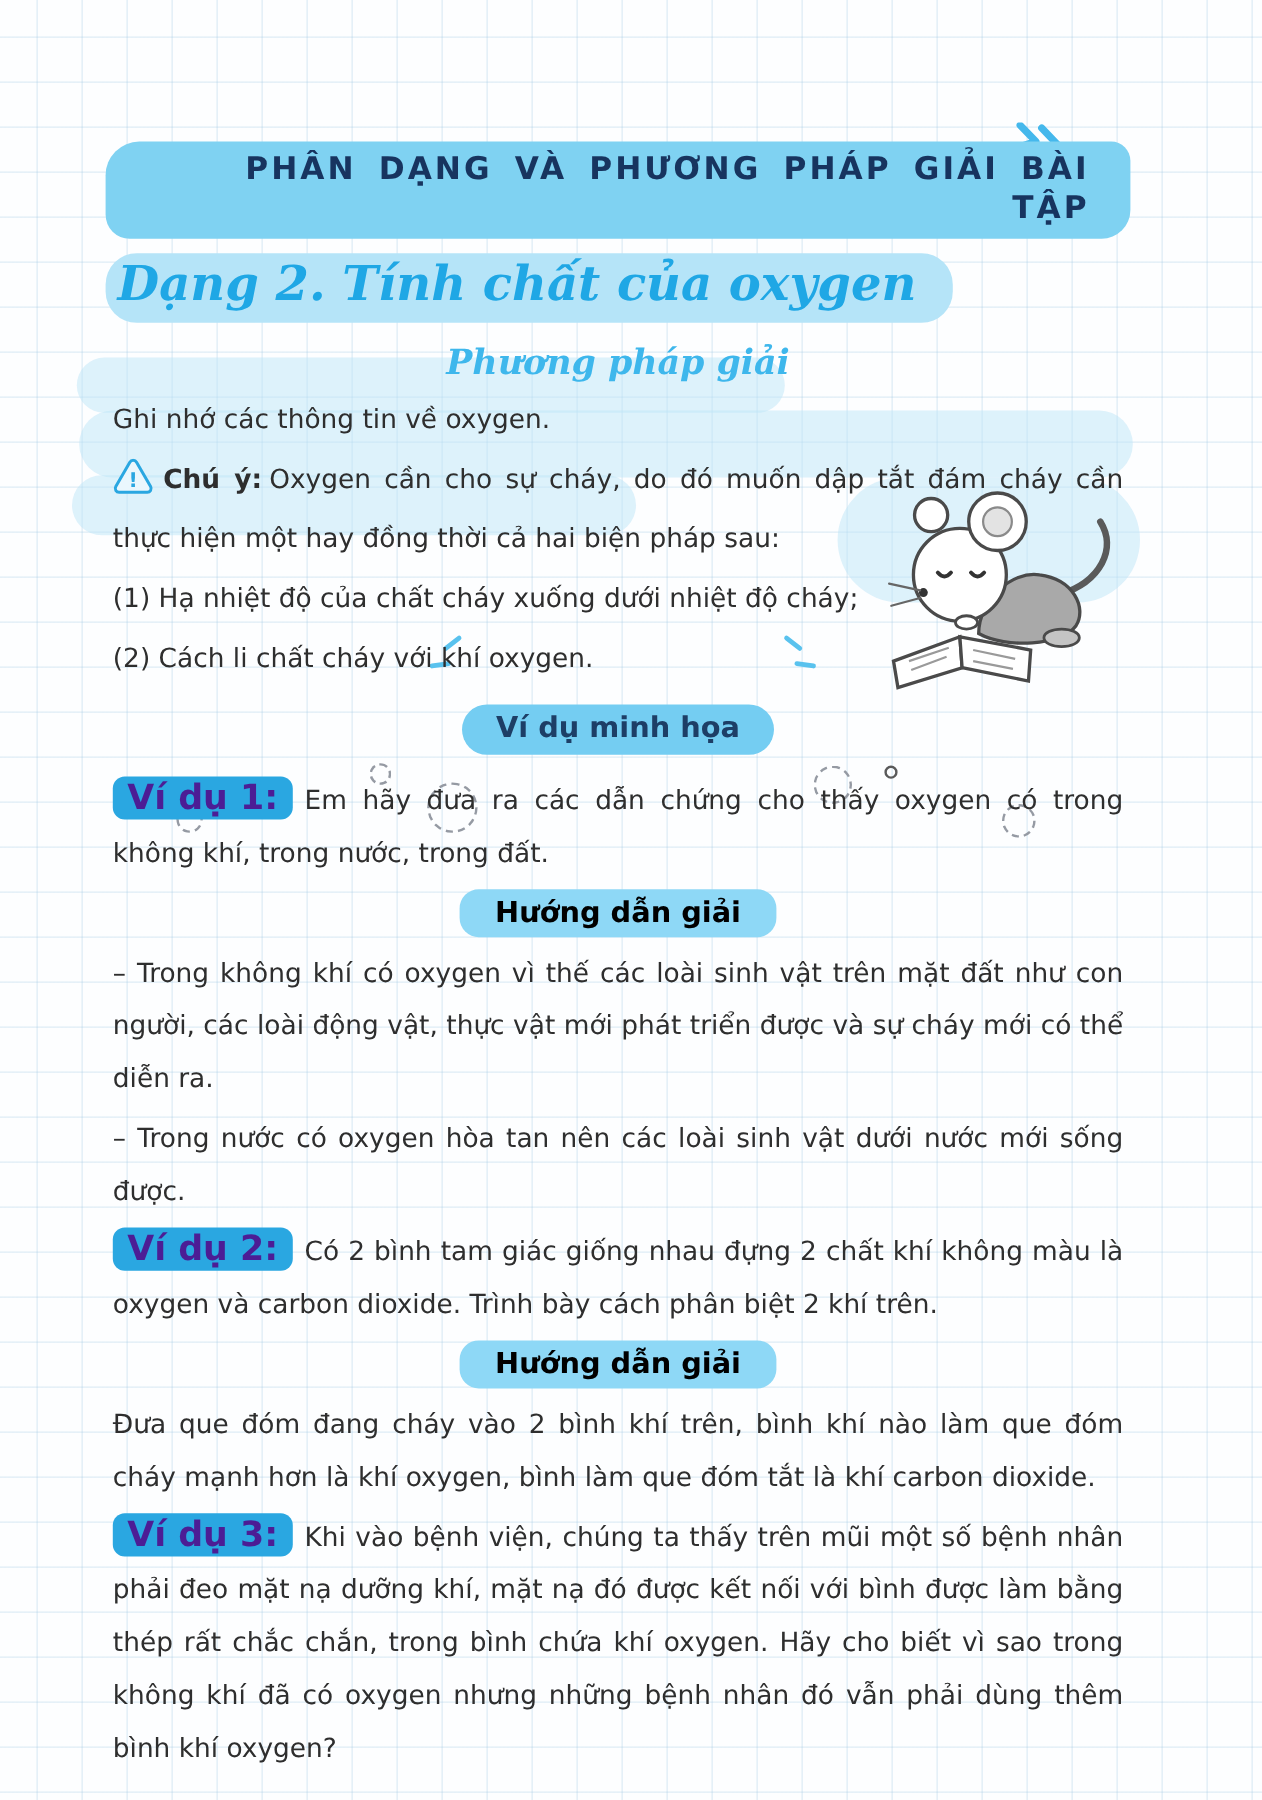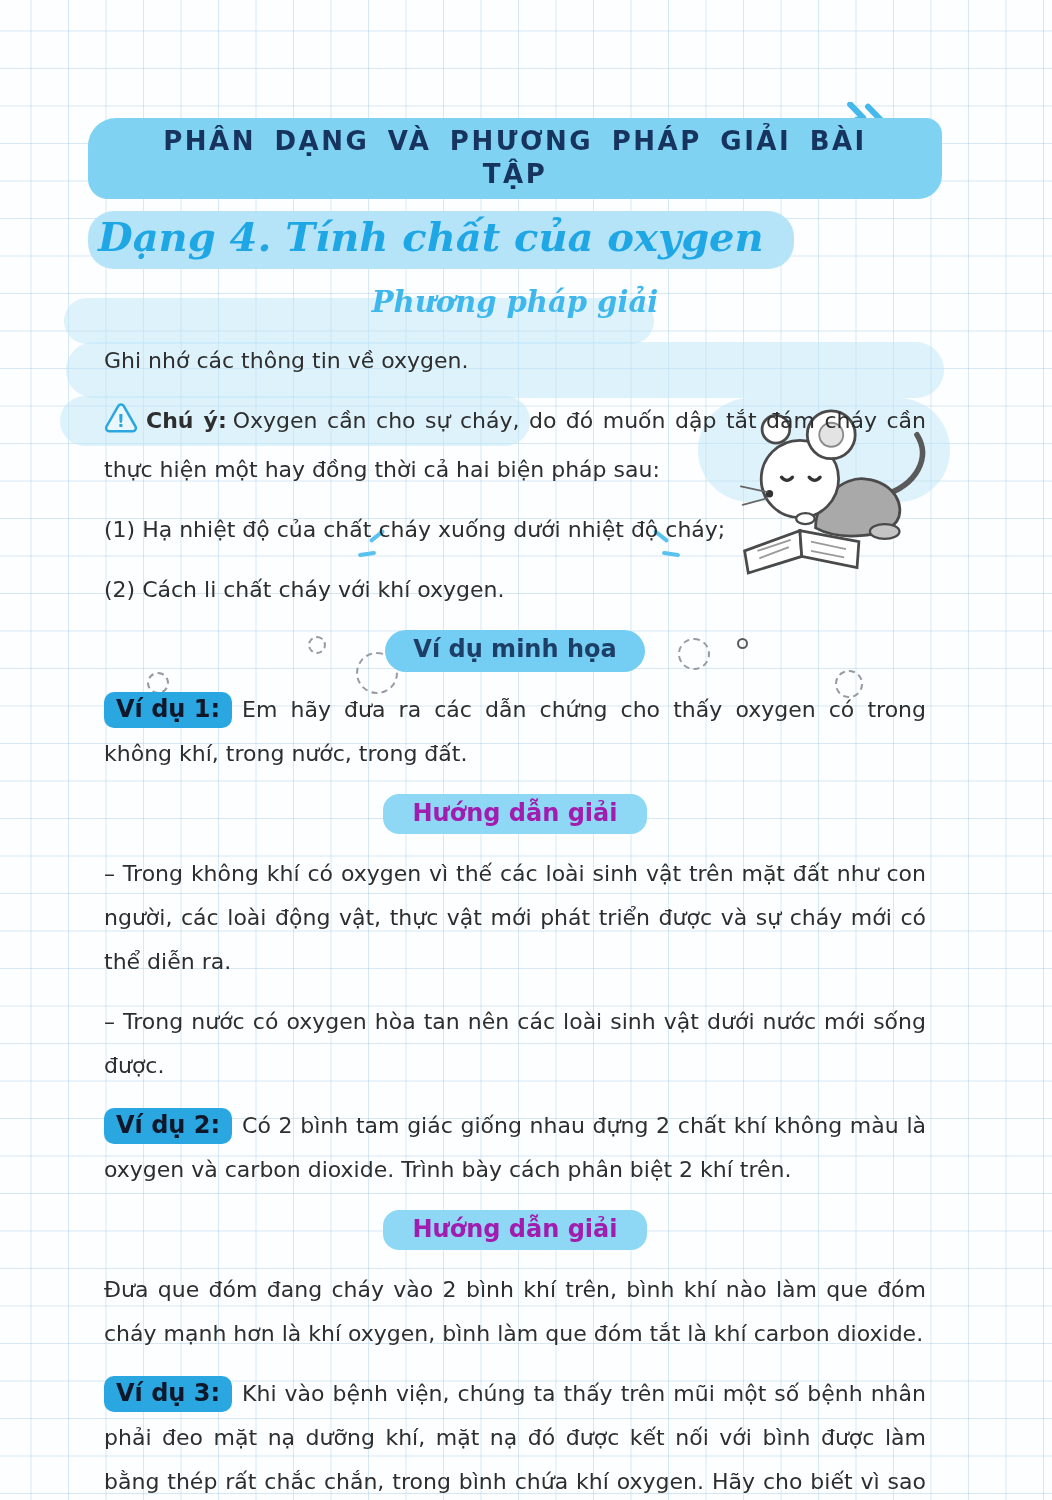--- a/index.html
+++ b/index.html
@@ -19,56 +19,56 @@
   }
   .blob {
     position:absolute; z-index:0; background:rgba(190,229,248,.50);
     border-radius:34px;
   }
   .content {
     position:relative; z-index:2;
     padding:118px 110px 0 88px;
     color:#2e2e2e; font-size:22px; line-height:44px;
   }
-  .title-row { text-align:center; margin-bottom:2px; }
+  .title-row { text-align:right; margin-bottom:2px; }
   .title-hl {
     display:inline-block; background:#7fd2f2; color:#17345f;
     font-weight:bold; font-size:26px; letter-spacing:2.5px; word-spacing:7px;
     padding:7px 34px 9px; border-radius:28px 16px 24px 20px; line-height:1.25;
   }
   .dang-row { margin-top:12px; }
   .dang-hl {
     display:inline-block; background:#b5e4f8; border-radius:26px;
     padding:0 30px 6px 10px;
     color:#1fa7e5; font-family:"DejaVu Serif", serif; font-style:italic;
     font-weight:bold; font-size:40px; line-height:1.3;
   }
   .method-heading {
     text-align:center; color:#3eb7ec; font-family:"DejaVu Serif", serif;
     font-style:italic; font-weight:bold; font-size:29px; line-height:42px;
     margin-bottom:2px;
     margin-top:12px;
   }
-  .para { margin:16px; text-align:justify; }
+  .para { margin:6px; text-align:justify; }
   .warn { display:inline-block; vertical-align:-5px; margin-right:8px; }
   .note-label { font-weight:bold; margin-right:6px; }
   .badge-row { text-align:center; margin:14px 0 16px; }
   .badge {
     display:inline-block; background:#74cdf2; color:#1d3e66;
     font-weight:bold; font-size:24px; padding:3px 28px 5px;
     border-radius:24px; line-height:1.4;
   }
   .vd {
-    display:inline-block; background:#2aa7e1; color:#0f172a; font-weight:bold;
+    display:inline-block; background:#2aa7e1; color:#4c1d95; font-weight:bold;
     border-radius:10px; padding:0 12px 2px; margin-right:10px;
-    line-height:34px; font-size:24px;
+    line-height:34px; font-size:29px;
   }
   .sol-row { text-align:center; margin:0; }
   .sol-hl {
-    display:inline-block; background:#8ed8f6; color:#a21caf; font-weight:bold;
+    display:inline-block; background:#8ed8f6; color:#000000; font-weight:bold;
     font-size:24px; padding:0 30px 2px; border-radius:16px; line-height:38px;
   }
   .dashed-circle {
     position:absolute; z-index:1; border:2px dashed #959aa3; border-radius:50%;
   }
   .small-circle {
     position:absolute; z-index:1; border:2px solid #5a5a5a; border-radius:50%;
     width:11px; height:11px;
   }
   .tick {
@@ -125,21 +125,21 @@
     <path d="M32 160 L68 148 M34 168 L66 156 M90 150 L128 158 M90 160 L126 167" stroke="#9a9a9a" stroke-width="2"></path>
   </svg>
 
   <div class="content">
 
     <div class="title-row">
       <span class="title-hl">PHÂN DẠNG VÀ PHƯƠNG PHÁP GIẢI BÀI TẬP</span>
     </div>
 
     <div class="dang-row">
-      <span class="dang-hl">Dạng 4. Tính chất của oxygen</span>
+      <span class="dang-hl">Dạng 2. Tính chất của oxygen</span>
     </div>
 
     <div class="method-heading">Phương pháp giải</div>
 
     <p class="para">Ghi nhớ các thông tin về oxygen.</p>
 
     <p class="para">
       <span class="warn"><svg width="34" height="30" viewBox="0 0 34 30">
             <path d="M14.2 3.2 L2.5 23.5 a3.2 3.2 0 0 0 2.8 4.8 h23.4 a3.2 3.2 0 0 0 2.8 -4.8 L19.8 3.2 a3.2 3.2 0 0 0 -5.6 0 Z" fill="#eaf7fd" stroke="#2aa7e1" stroke-width="2.5"></path>
             <text x="17" y="24" text-anchor="middle" font-size="17" font-weight="bold" fill="#2aa7e1">!</text>

